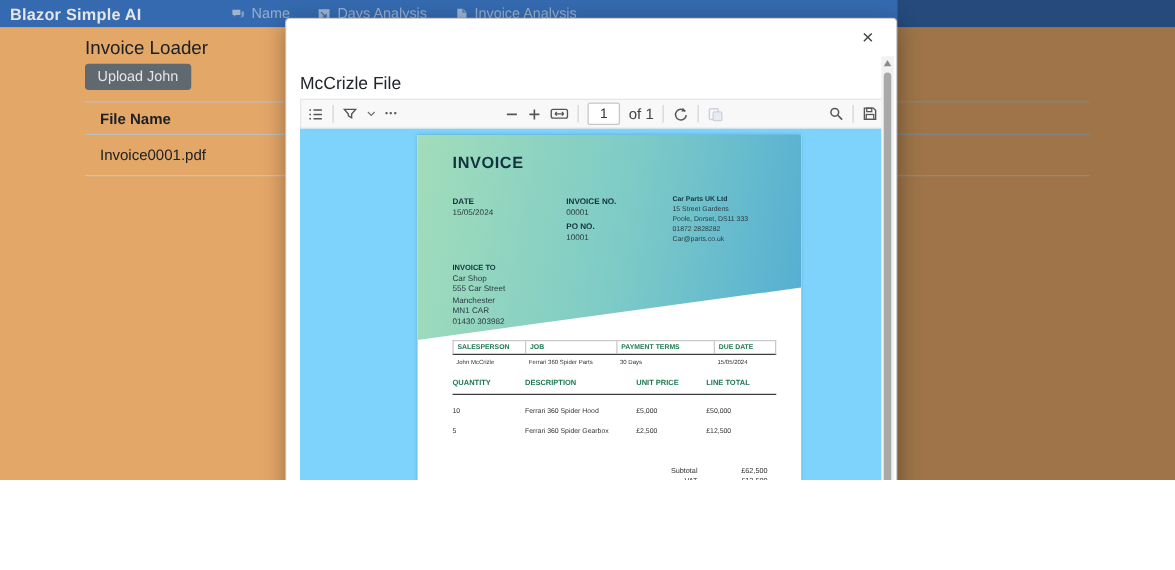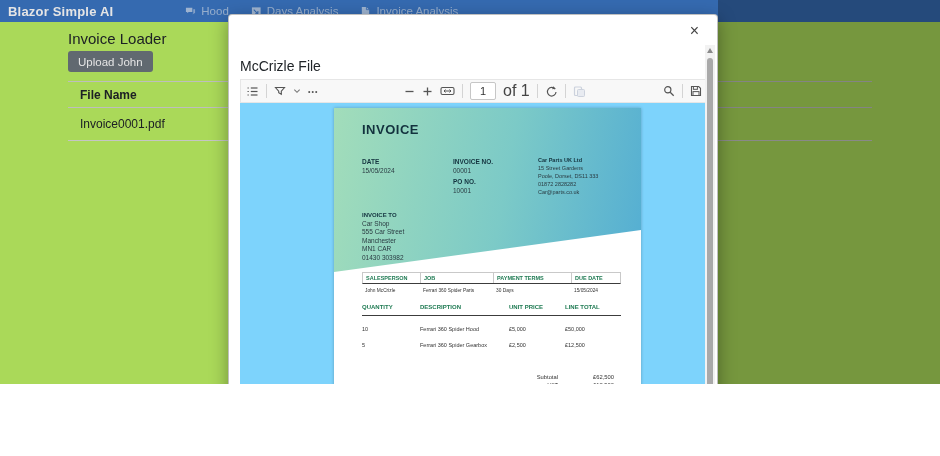--- a/index.html
+++ b/index.html
@@ -11,21 +11,21 @@
   
   .navbar { position:absolute; left:0; top:0; width:940px; height:22px; background:#3b76c4;
             display:flex; align-items:center; z-index:1; }
   .brand { color:#fff; font-size:13px; font-weight:bold; margin-left:8px; letter-spacing:.2px; }
   .nav-items { display:flex; align-items:center; margin-left:72px; gap:22px; }
   .nav-link { display:flex; align-items:center; gap:5px; color:rgba(255,255,255,0.55);
               font-size:11.5px; cursor:pointer; }
   .nav-link svg { display:block; }
 
   
-  .content { position:absolute; left:0; top:22px; width:940px; height:434px; background:#bef264; z-index:1; }
+  .content { position:absolute; left:0; top:22px; width:940px; height:434px; background:#fdba74; z-index:1; }
   .page-title { position:absolute; left:68px; top:8px; font-size:15px; color:#212529; }
   .upload-btn { position:absolute; left:68px; top:29px; height:21px; padding:0 10px;
                 background:#6c757d; color:#fff; font-size:11.5px; border:none; border-radius:3px;
                 display:flex; align-items:center; cursor:pointer; }
   .file-table { position:absolute; left:68px; top:59px; width:804px; }
   .ft-header { height:27px; border-top:1px solid #d4d4d4; border-bottom:1px solid #d4d4d4;
                display:flex; align-items:center; padding-left:12px;
                font-size:12px; font-weight:bold; color:#212529; }
   .ft-row { height:33px; border-bottom:1px solid #dcdcdc; display:flex; align-items:center;
             padding-left:12px; font-size:12px; color:#212529; cursor:pointer; }
@@ -49,21 +49,21 @@
                  background:#f8f8f8; border:1px solid #e6e6e6; }
   .tb-group { position:absolute; top:0; height:22px; display:flex; align-items:center; }
   .tb-left   { left:5px;  gap:7px; }
   .tb-center { left:163px; gap:7px; }
   .tb-right  { right:5px; gap:7px; }
   .tb-btn { display:flex; align-items:center; justify-content:center; cursor:pointer; }
   .tb-sep { width:1px; height:14px; background:#d4d4d4; }
   .page-input { width:26px; height:18px; border:1px solid #c6c6c6; border-radius:2px;
                 text-align:center; font-size:11px; color:#333; background:#fff;
                 font-family:"Liberation Sans", sans-serif; }
-  .of-label { font-size:16px; color:#444; white-space:nowrap; }
+  .of-label { font-size:12px; color:#444; white-space:nowrap; }
 
   
   .pdf-viewer { position:absolute; left:11px; top:88px; width:468px; height:331px;
                 background:#7dd3fc; overflow:hidden; }
   .pdf-page { position:absolute; left:94px; top:5px; width:307px; height:430px; background:#fff;
               box-shadow:0 0 3px rgba(0,0,0,0.25); }
 
   
   .inv-hero { position:absolute; left:0; top:0; width:307px; height:164px;
               background:linear-gradient(100deg,#a2ddba 0%, #7ccac7 55%, #54aed3 100%);
@@ -130,21 +130,21 @@
   <div class="navbar">
     <div class="brand">Blazor Simple AI</div>
     <div class="nav-items">
       <div class="nav-link">
         <span>
           <svg width="11" height="11" viewBox="0 0 12 12">
               <path d="M1 2h7v4.5H4L2.5 8V6.5H1z" fill="rgba(255,255,255,0.6)"></path>
               <path d="M9 3.5h2V8h-1.2L8.5 9.3V8H9z" fill="rgba(255,255,255,0.45)"></path>
             </svg>
         </span>
-        <span>Hood</span>
+        <span>Name</span>
       </div>
       <div class="nav-link">
         <span>
           <svg width="11" height="11" viewBox="0 0 12 12">
               <rect x="1" y="1.5" width="9.5" height="9" fill="rgba(255,255,255,0.6)"></rect>
               <path d="M3 4l4.5 4.5M7.5 5.5v3h-3" stroke="#3b76c4" stroke-width="1.1" fill="none"></path>
             </svg>
         </span>
         <span>Days Analysis</span>
       </div>

